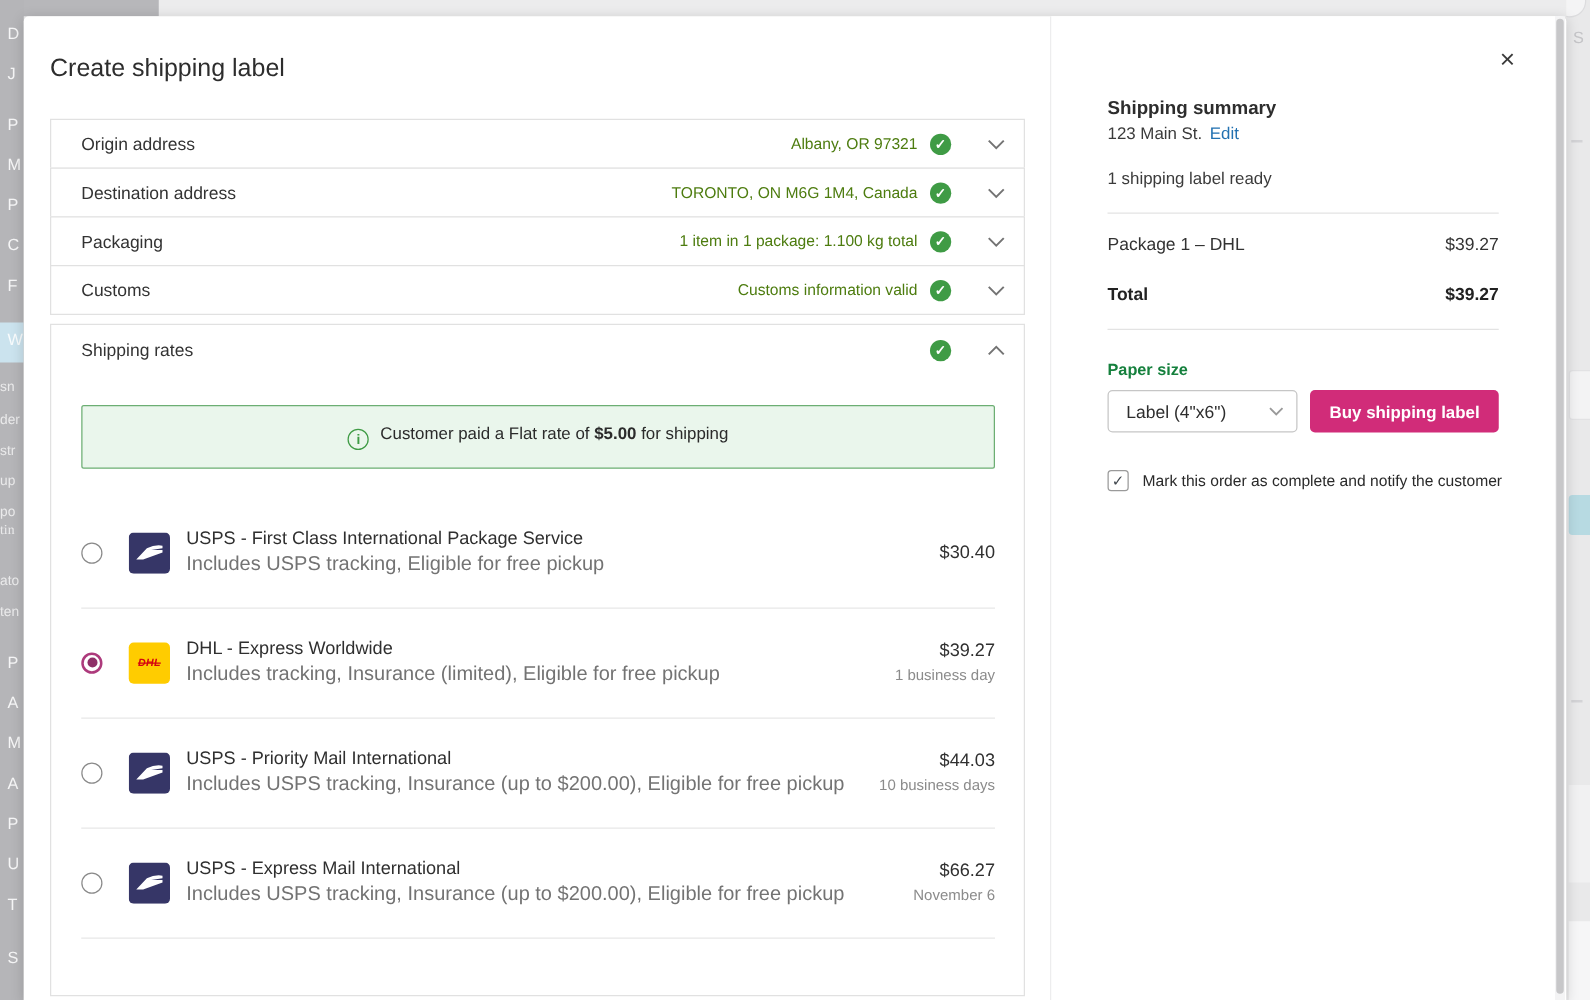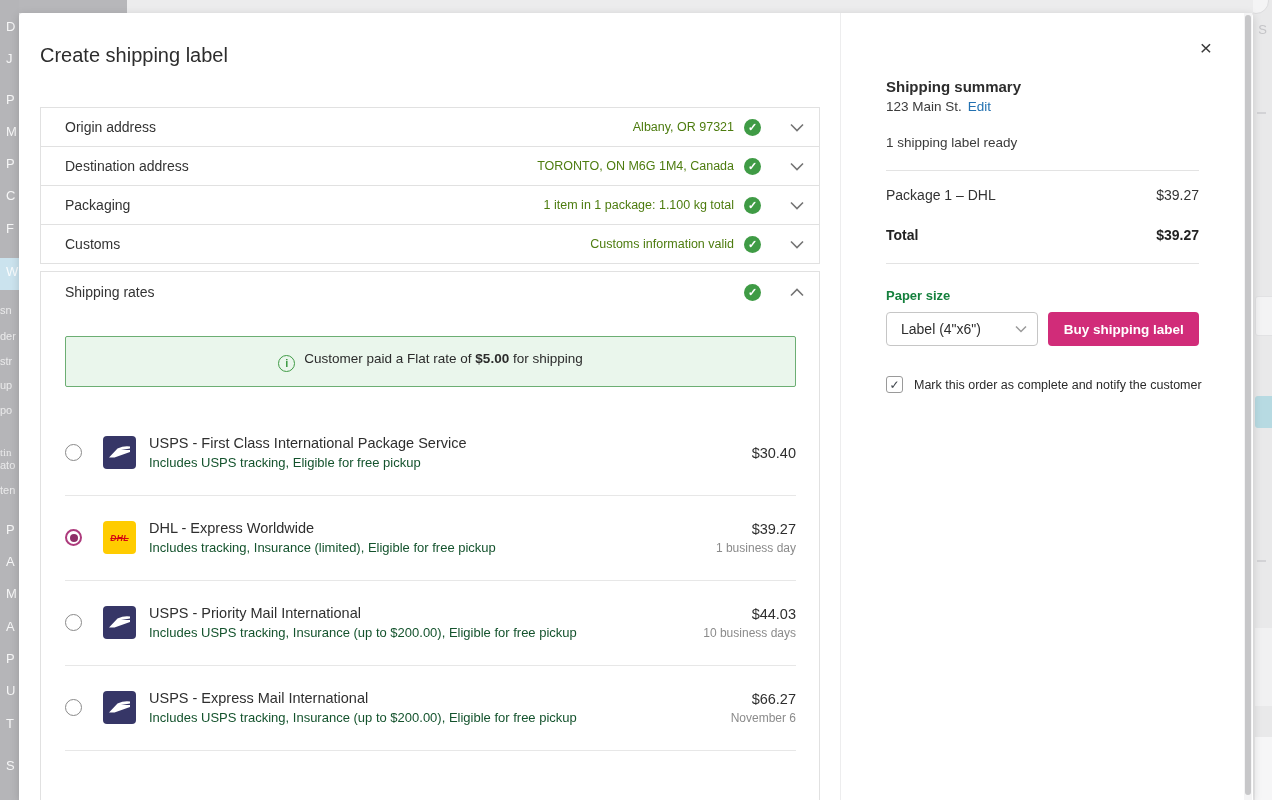--- a/index.html
+++ b/index.html
@@ -28,21 +28,21 @@
   .m-title { position:absolute; left:21px; top:31px; font-size:20px; color:#2d2d2d; }
 
   
   .sb-track { position:absolute; left:1225px; top:0; width:8px; height:787px; background:#f4f4f5; }
   .sb-thumb { position:absolute; left:1px; top:2px; width:6px; height:780px; background:#c7c7c9; border-radius:3px; }
 
   
   .cards { position:absolute; left:21px; top:82px; width:780px; }
   .acc-row { height:40px; background:#fff; border:1px solid #e1e1e1; margin-top:-1px;
              display:flex; align-items:center; padding:0 15px 0 24px; cursor:pointer; }
-  .acc-row:first-child { margin-top:12px; }
+  .acc-row:first-child { margin-top:0; }
   .acc-label { font-size:14px; color:#333; }
   .acc-right { margin-left:auto; display:flex; align-items:center; }
   .acc-value { font-size:12.5px; color:#4d7c0f; margin-right:10px; }
   .check { width:17px; height:17px; border-radius:50%; background:#3f9b45; color:#fff;
            font-size:11px; font-weight:bold; display:flex; align-items:center; justify-content:center; flex:0 0 auto; }
   .chev { margin-left:29px; display:flex; }
 
   .rates-card { margin-top:7px; background:#fff; border:1px solid #e1e1e1; min-height:538px; overflow:hidden; }
   .rates-head { height:40px; display:flex; align-items:center; padding:0 15px 0 24px; cursor:pointer; }
   .banner { margin:24px 23px 0 24px; height:51px; background:#eaf6ec; border:1px solid #6cae73; border-radius:2px;
@@ -53,21 +53,21 @@
             margin-right:9px; vertical-align:-4px; }
   .rates-list { margin:24px 23px 0 24px; }
   .rate-row { display:flex; align-items:center; padding:24px 0 25px; border-bottom:1px solid #e7e7e7; cursor:pointer; }
   .radio { width:17px; height:17px; border:1.5px solid #8a8a8a; border-radius:50%; margin-right:21px; flex:0 0 auto; background:#fff; }
   .radio.checked { border:2px solid #ad3a7c; display:flex; align-items:center; justify-content:center; }
   .radio.checked::after { content:""; width:8px; height:8px; border-radius:50%; background:#8f2f68; }
   .logo { width:33px; height:33px; border-radius:4px; margin-right:13px; flex:0 0 auto; }
   .dhl-logo { background:#ffcc00; display:flex; align-items:center; justify-content:center; }
   .dhl-logo b { font-style:italic; font-weight:800; font-size:8.5px; color:#d40511; text-decoration:line-through; letter-spacing:.3px; }
   .rate-name { font-size:14.5px; color:#2f2f2f; }
-  .rate-desc { font-size:13px; color:#14532d; margin-top:4px; }
+  .rate-desc { font-size:16px; color:#737373; margin-top:4px; }
   .rate-right { margin-left:auto; text-align:right; }
   .rate-price { font-size:14.5px; color:#2f2f2f; }
   .rate-eta { font-size:12px; color:#8b8b8b; margin-top:4px; min-height:1px; }
 
   
   .summary { position:absolute; left:821px; top:0; width:404px; height:787px; background:#fff; border-left:1px solid #ededee; }
   .close-btn { position:absolute; top:24px; right:32px; font-size:21px; color:#3a3a3a; cursor:pointer; line-height:1; }
   .sum-content { padding:64px 45px 0; }
   .sum-title { font-size:15px; font-weight:bold; color:#2d2d2d; line-height:20px; }
   .ship-from { margin-top:16px; font-size:13.5px; color:#3b3b3b; line-height:20px; }
@@ -102,21 +102,21 @@
     <span style="top: 124px;">M</span>
     <span style="top: 156px;">P</span>
     <span style="top: 188px;">C</span>
     <span style="top: 221px;">F</span>
     <span style="top: 264px;">W</span>
     <span class="small" style="top: 303px;">sn</span>
     <span class="small" style="top: 329px;">der</span>
     <span class="small" style="top: 354px;">str</span>
     <span class="small" style="top: 378px;">up</span>
     <span class="small" style="top: 403px;">po</span>
-    <span class="small" style="top: 445px; font-family: Liberation Serif, serif;">tin</span>
+    <span class="small" style="top: 417px; font-family: Liberation Serif, serif;">tin</span>
     <span class="small" style="top: 458px;">ato</span>
     <span class="small" style="top: 483px;">ten</span>
     <span style="top: 522px;">P</span>
     <span style="top: 554px;">A</span>
     <span style="top: 586px;">M</span>
     <span style="top: 619px;">A</span>
     <span style="top: 651px;">P</span>
     <span style="top: 683px;">U</span>
     <span style="top: 716px;">T</span>
     <span style="top: 758px;">S</span>

